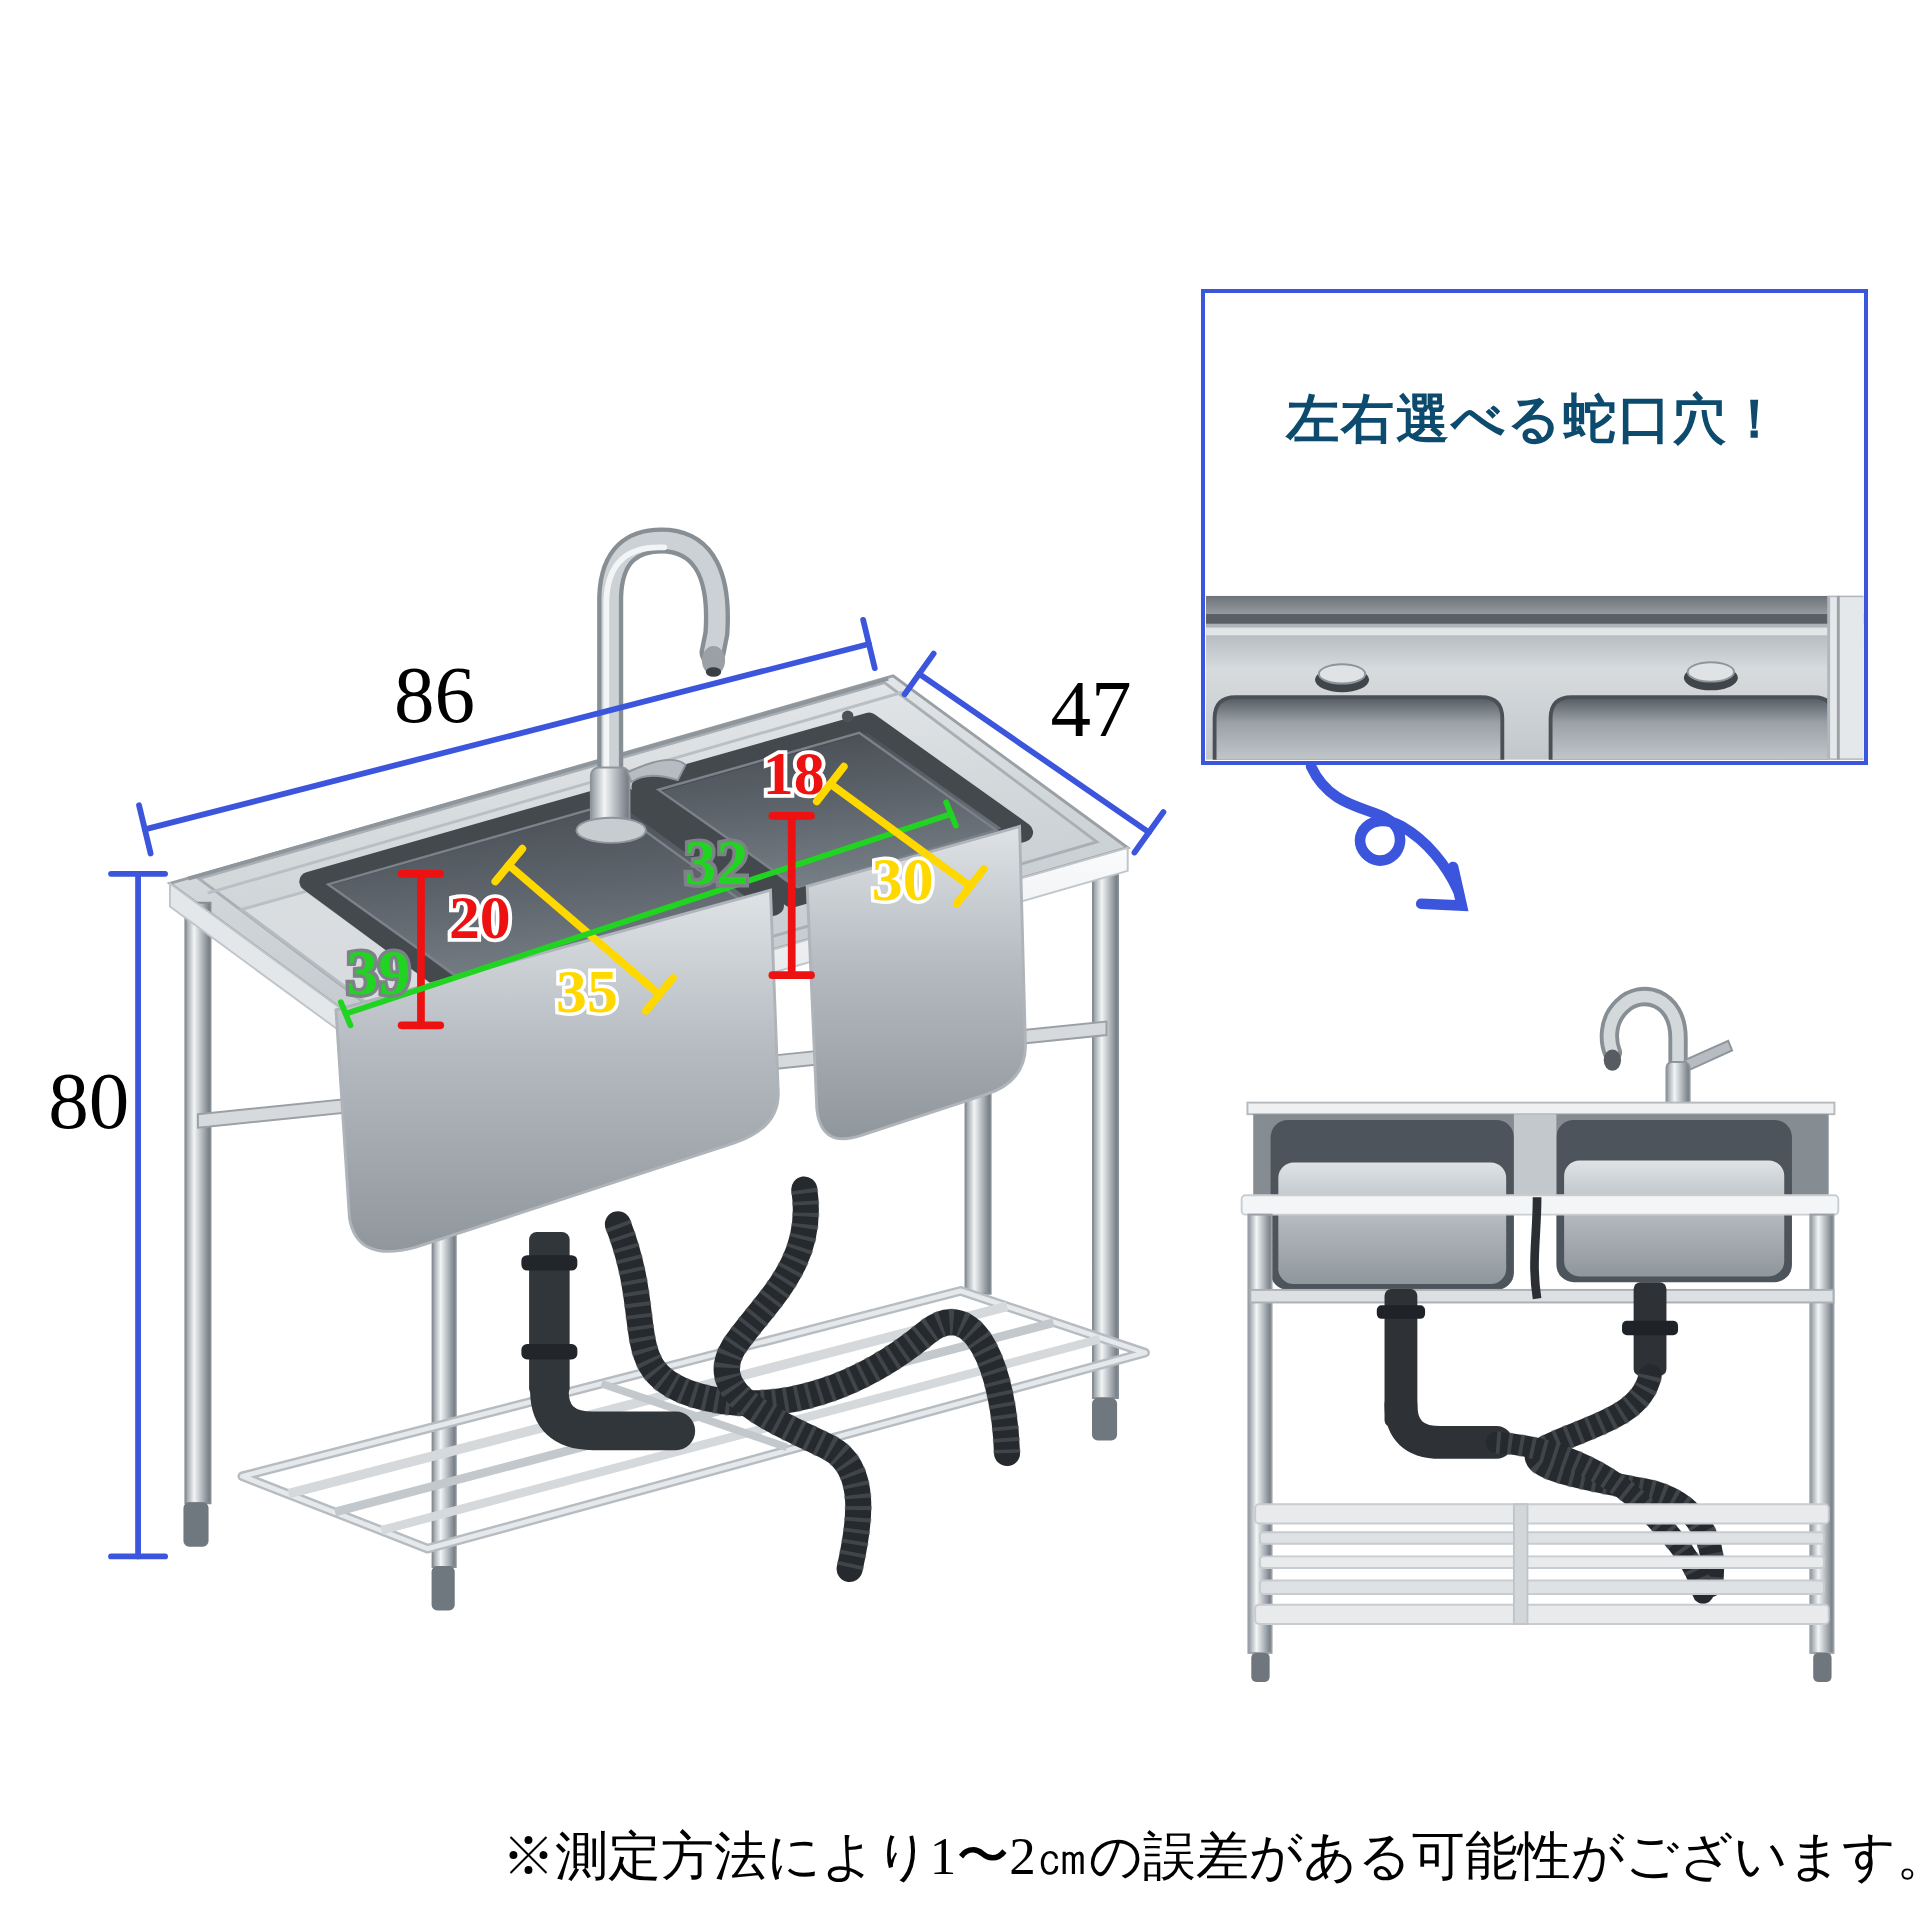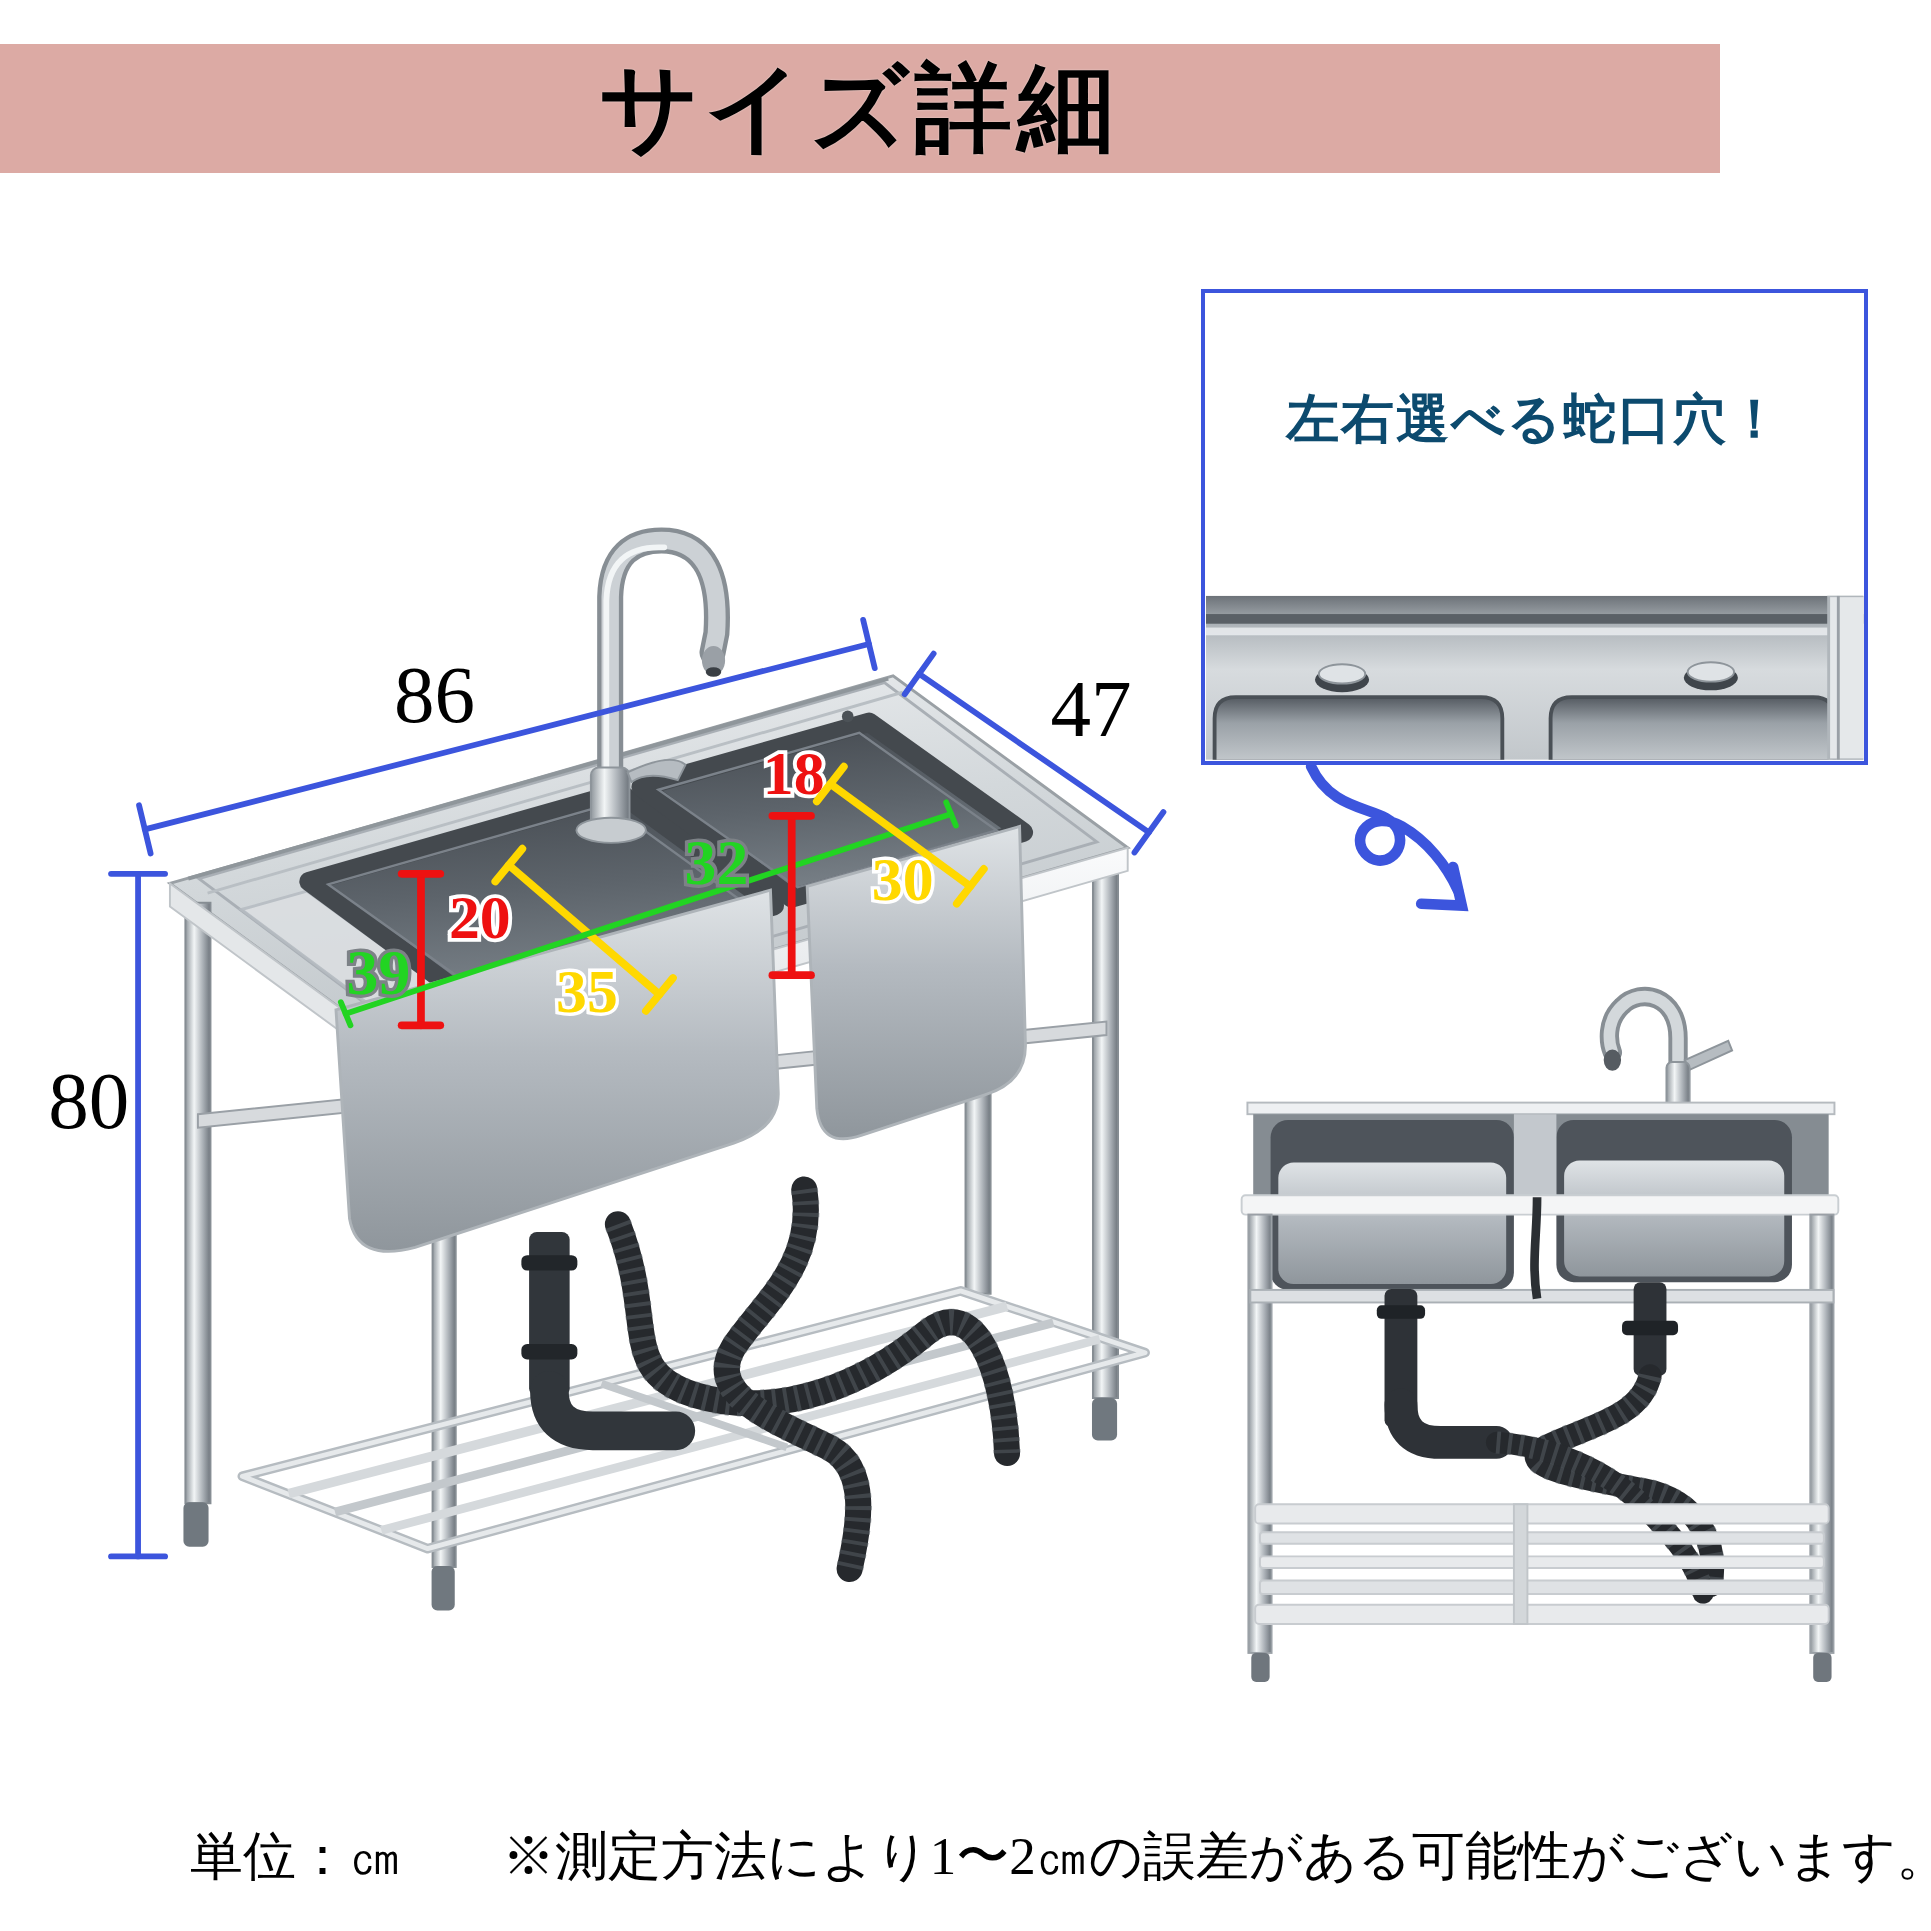--- a/index.html
+++ b/index.html
@@ -34,23 +34,20 @@
   }
   .footer-note{
     position:absolute;left:502px;top:1821px;font-size:53px;font-weight:500;color:#000;white-space:nowrap;
   }
 </style>
 </head>
 <body>
 
 <div class="page">
 
-  <div class="banner">
-    <span class="title">サイズ詳細</span>
-  </div>
 
   <svg class="scene" viewBox="0 0 2000 2000">
     <defs>
       <linearGradient id="counterTop" x1="0" y1="0" x2="0.3" y2="1">
         <stop offset="0" stop-color="#eef0f2"></stop>
           <stop offset="0.5" stop-color="#d3d8db"></stop>
           <stop offset="1" stop-color="#c0c6ca"></stop>
       </linearGradient>
       <linearGradient id="bowlDark" x1="0" y1="0" x2="0.2" y2="1">
         <stop offset="0" stop-color="#43484e"></stop>
@@ -281,17 +278,16 @@
         <rect x="1305" y="1637" width="584" height="14" rx="3" fill="#dfe2e5" stroke="#c8ccd0" stroke-width="2"></rect>
         <rect x="1300" y="1662" width="594" height="20" rx="4" fill="#e8eaec" stroke="#c8ccd0" stroke-width="2"></rect>
         <rect x="1568" y="1558" width="14" height="124" fill="#d3d7da" stroke="#c0c5c9" stroke-width="2"></rect>
       </g>
     </g>
   </svg>
 
   <div class="info-box"></div>
   <div class="info-heading">左右選べる蛇口穴！</div>
 
-  <div class="footer-unit">単位：㎝</div>
   <div class="footer-note">※測定方法により1〜2㎝の誤差がある可能性がございます。</div>
 
 </div>
 
 
 </body></html>

